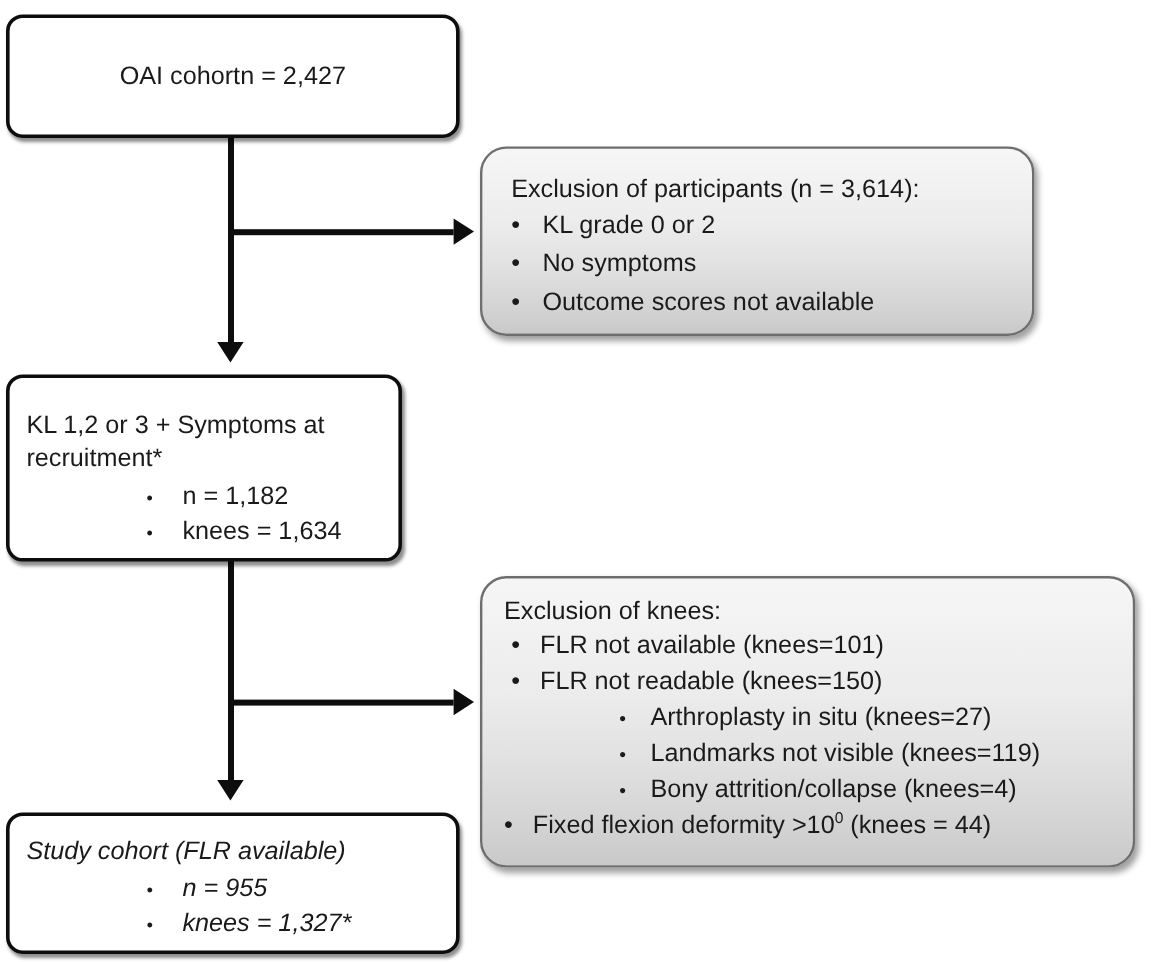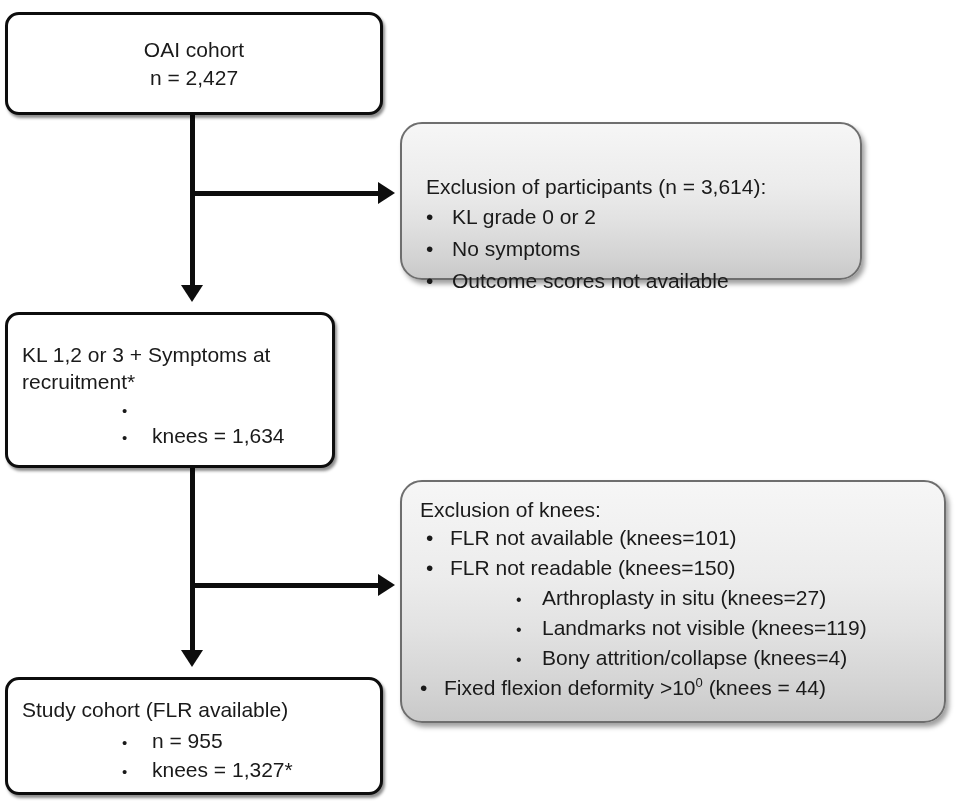--- a/index.html
+++ b/index.html
@@ -50,21 +50,21 @@
 
   .txt {
     color: #1a1a1a;
     line-height: 1.30;
     white-space: pre-wrap;
   }
 
   
   #box-oai .inner {
     display: flex;
-    flex-direction: column;
+    flex-direction: row;
     align-items: center;
     justify-content: center;
   }
   #box-oai .txt { font-size: 21px; text-align: center; }
 
   
   .lines { display: block; }
   .line {
     display: flex;
     align-items: baseline;
@@ -122,21 +122,21 @@
   <div class="arrow-right" style="left:378px; top:574px;"></div>
 
   <div class="node white" id="box-oai" style="left:5px; top:12px; width:378px; height:103px;">
     <div class="inner">
       <div class="txt">OAI cohort</div>
       <div class="txt">n = 2,427</div>
     </div>
   </div>
 
   <div class="node gray" id="box-excl-participants" style="left:400px; top:122px; width:462px; height:158px;">
-    <div class="inner" style="padding:22px 18px 0 24px;margin-top:29px;">
+    <div class="inner" style="padding:22px 18px 0 24px;">
       <div class="lines">
         <div class="line head">
           <span class="label">Exclusion of participants (n = 3,614):</span>
         </div>
         <div class="line lvl0" style="margin-top:6px;">
           <span class="bullet" style="width:26px;">•</span>
           <span class="label">KL grade 0 or 2</span>
         </div>
         <div class="line lvl0" style="margin-top:8px;">
           <span class="bullet" style="width:26px;">•</span>
@@ -150,20 +150,21 @@
     </div>
   </div>
 
   <div class="node white" id="box-kl" style="left:5px; top:312px; width:330px; height:156px;">
     <div class="inner" style="padding:26px 12px 0 14px;">
       <div class="txt" style="font-size:21px;">KL 1,2 or 3 + Symptoms at</div>
       <div class="txt" style="font-size:21px;">recruitment*</div>
       <div class="lines" style="margin-top:6px;">
         <div class="line" style="margin-left:100px;">
           <span class="bullet" style="width:30px; font-size:15px;">•</span>
+          <span class="label">n = 1,182</span>
         </div>
         <div class="line" style="margin-left:100px; margin-top:5px;">
           <span class="bullet" style="width:30px; font-size:15px;">•</span>
           <span class="label">knees = 1,634</span>
         </div>
       </div>
     </div>
   </div>
 
   <div class="node gray" id="box-excl-knees" style="left:400px; top:480px; width:546px; height:243px;">
@@ -194,21 +195,21 @@
         </div>
         <div class="line" style="margin-top:6px; margin-left:0px;">
           <span class="bullet" style="width:24px;">•</span>
           <span class="label"><span>Fixed flexion deformity &gt;10</span><span class="sup">0</span><span> (knees = 44)</span></span>
         </div>
       </div>
     </div>
   </div>
 
   <div class="node white" id="box-study" style="left:5px; top:677px; width:378px; height:118px;">
-    <div class="inner" style="padding:16px 12px 0 14px;">
+    <div class="inner" style="padding:16px 12px 0 14px;font-style:italic;">
       <div class="txt" style="font-size:21px;">Study cohort (FLR available)</div>
       <div class="lines" style="margin-top:6px;">
         <div class="line" style="margin-left:100px;">
           <span class="bullet" style="width:30px; font-size:15px;">•</span>
           <span class="label">n = 955</span>
         </div>
         <div class="line" style="margin-left:100px; margin-top:5px;">
           <span class="bullet" style="width:30px; font-size:15px;">•</span>
           <span class="label">knees = 1,327*</span>
         </div>

